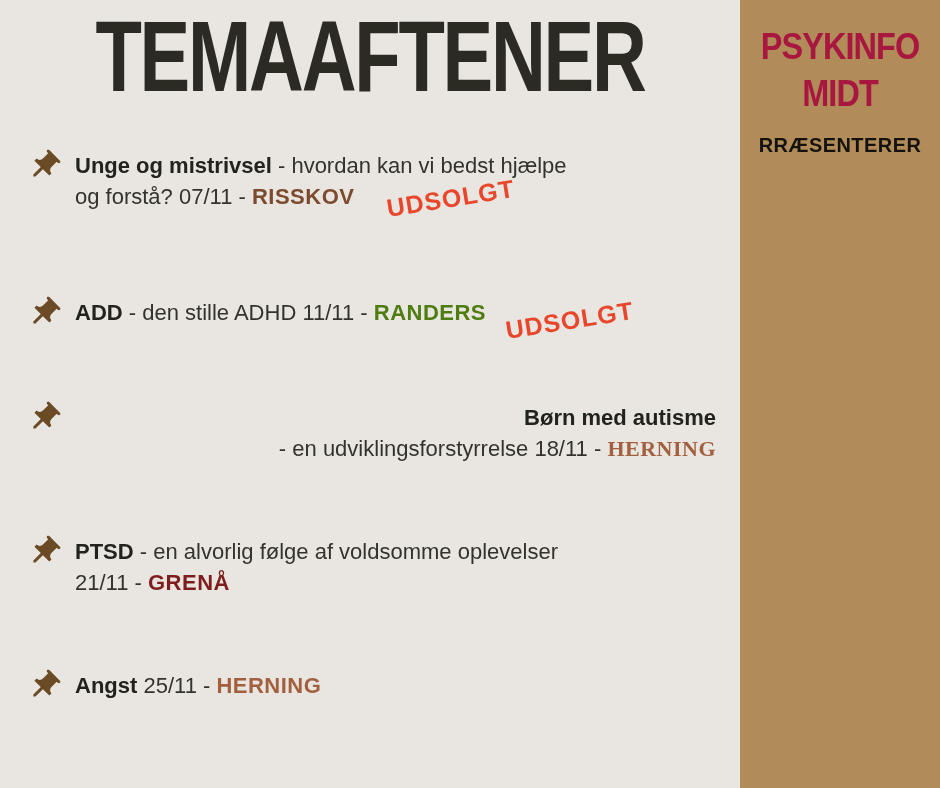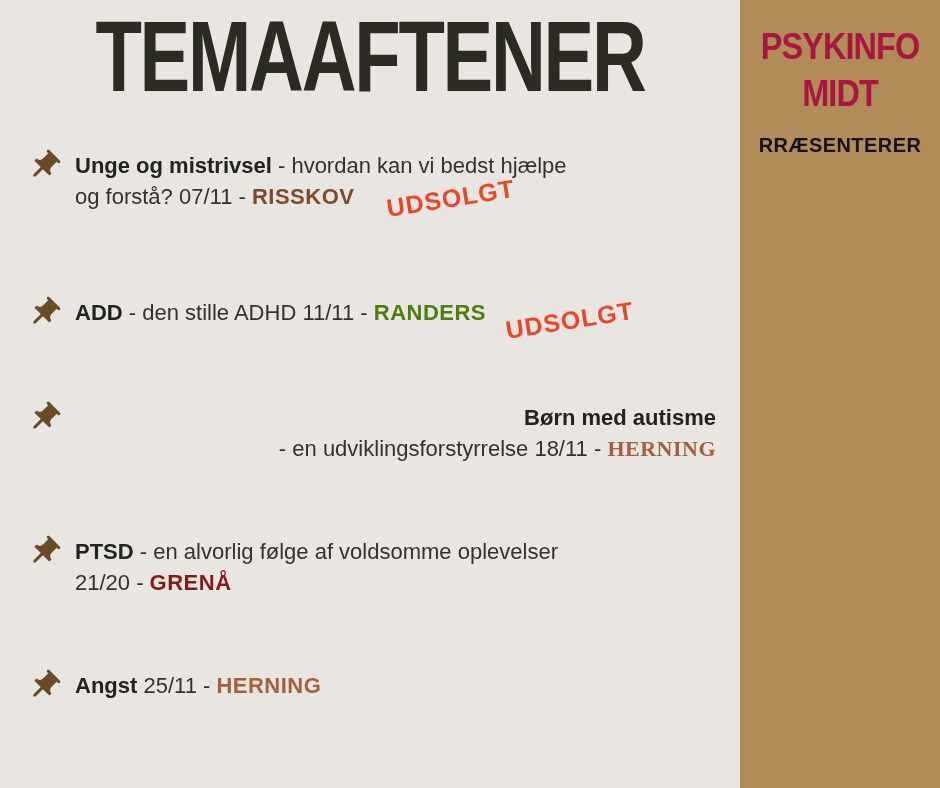--- a/index.html
+++ b/index.html
@@ -121,21 +121,21 @@
       </div>
 
       <div class="event" id="event-3">
         <span class="pin">
           <svg viewBox="0 0 24 24" fill="#6b4a26">
               <path d="M16 9V4h1c.55 0 1-.45 1-1s-.45-1-1-1H7c-.55 0-1 .45-1 1s.45 1 1 1h1v5c0 1.66-1.34 3-3 3v2h5.97v7l1 1 1-1v-7H19v-2c-1.66 0-3-1.34-3-3z"></path>
             </svg>
         </span>
         <div class="event-text">
           <span class="b">PTSD</span><span> - en alvorlig følge af voldsomme oplevelser</span><br>
-          <span>21/20 - </span><span class="loc" style="color: #7f1d1d;">GRENÅ</span>
+          <span>21/11 - </span><span class="loc" style="color: #7f1d1d;">GRENÅ</span>
         </div>
       </div>
 
       <div class="event" id="event-4">
         <span class="pin">
           <svg viewBox="0 0 24 24" fill="#6b4a26">
               <path d="M16 9V4h1c.55 0 1-.45 1-1s-.45-1-1-1H7c-.55 0-1 .45-1 1s.45 1 1 1h1v5c0 1.66-1.34 3-3 3v2h5.97v7l1 1 1-1v-7H19v-2c-1.66 0-3-1.34-3-3z"></path>
             </svg>
         </span>
         <div class="event-text">

